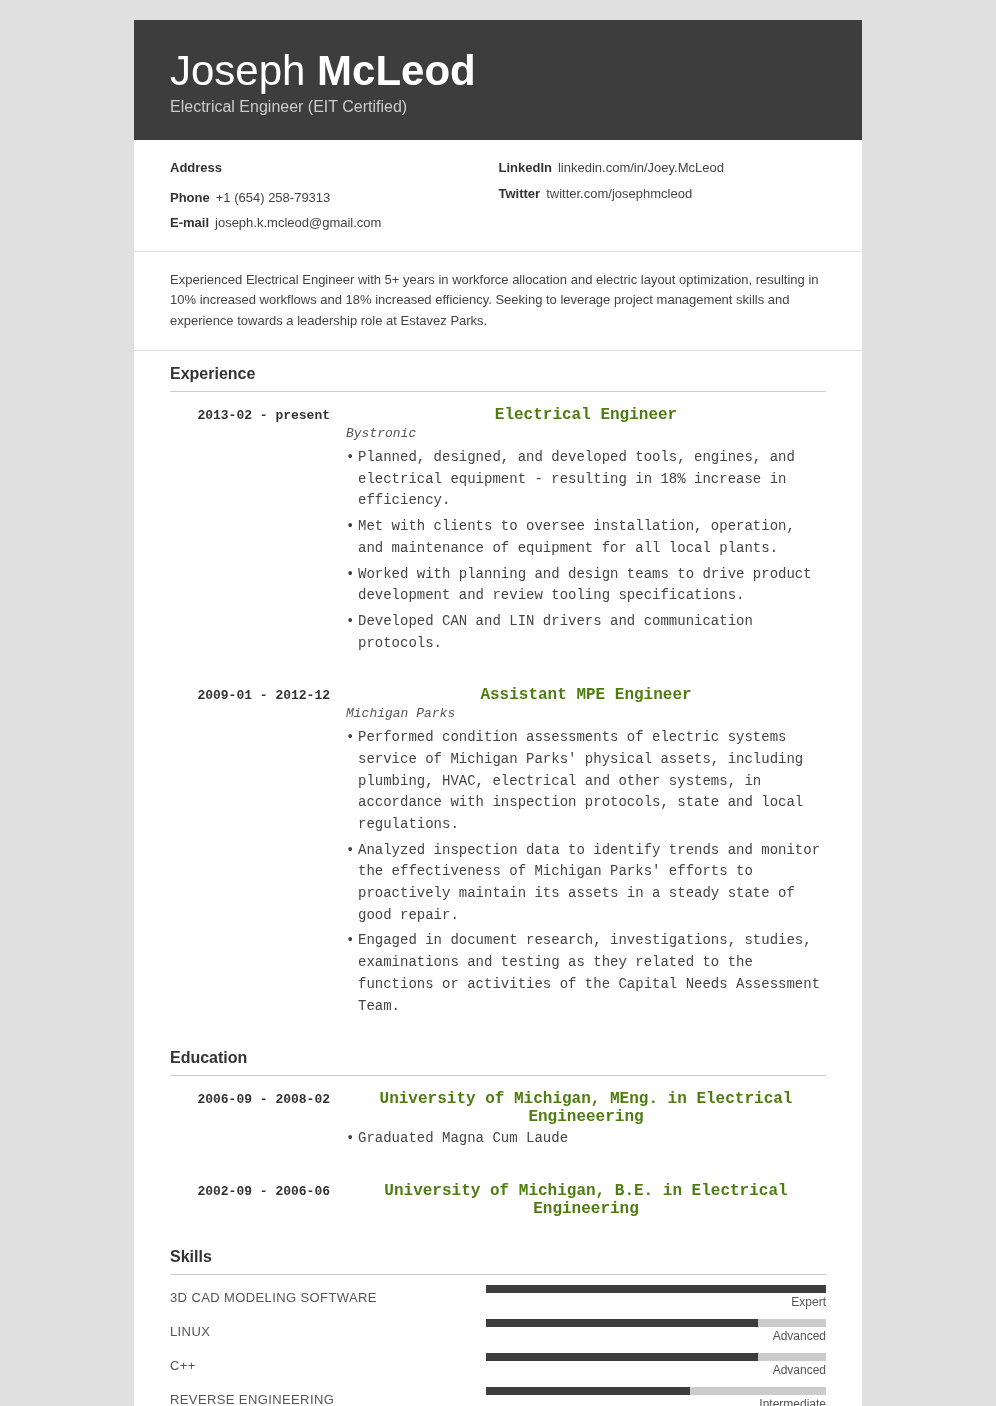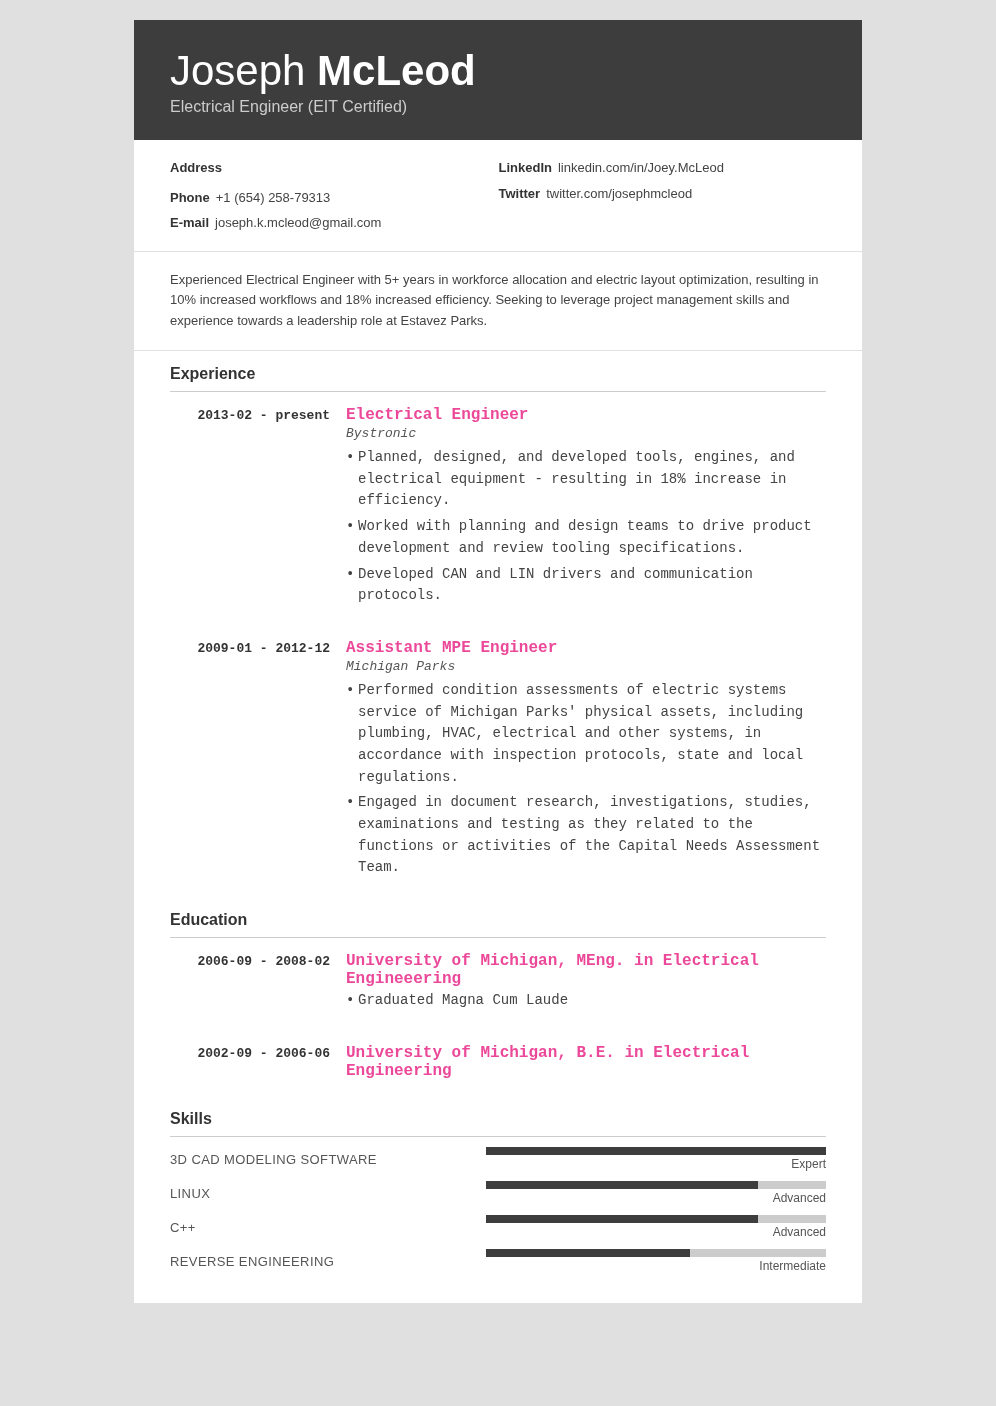--- a/index.html
+++ b/index.html
@@ -96,22 +96,23 @@
       color: #333;
       padding-top: 2px;
       text-align: right;
     }
     .content-col {
       padding-bottom: 10px;
     }
     .job-title, .edu-title {
       font-size: 16px;
       font-weight: 700;
-      color: #ec4899;
+      color: #4d7c0f;
       margin-bottom: 2px;
+      text-align: center;
     }
     .company {
       font-style: italic;
       font-size: 13px;
       color: #555;
       margin-bottom: 6px;
     }
     .bullet-list {
       list-style: none;
       padding: 0;
@@ -214,32 +215,34 @@
   <div class="section">
     <div class="section-title">Experience</div>
     <div id="experience-list">
         <div class="experience-item">
       <div class="date-col">2013-02 - present</div>
       <div class="content-col">
         <div class="job-title">Electrical Engineer</div>
         <div class="company">Bystronic</div>
         <ul class="bullet-list">
               <li>Planned, designed, and developed tools, engines, and electrical equipment - resulting in 18% increase in efficiency.</li>
+              <li>Met with clients to oversee installation, operation, and maintenance of equipment for all local plants.</li>
               <li>Worked with planning and design teams to drive product development and review tooling specifications.</li>
               <li>Developed CAN and LIN drivers and communication protocols.</li>
             </ul>
       </div>
     </div>
         <div class="experience-item">
       <div class="date-col">2009-01 - 2012-12</div>
       <div class="content-col">
         <div class="job-title">Assistant MPE Engineer</div>
         <div class="company">Michigan Parks</div>
         <ul class="bullet-list">
               <li>Performed condition assessments of electric systems service of Michigan Parks' physical assets, including plumbing, HVAC, electrical and other systems, in accordance with inspection protocols, state and local regulations.</li>
+              <li>Analyzed inspection data to identify trends and monitor the effectiveness of Michigan Parks' efforts to proactively maintain its assets in a steady state of good repair.</li>
               <li>Engaged in document research, investigations, studies, examinations and testing as they related to the functions or activities of the Capital Needs Assessment Team.</li>
             </ul>
       </div>
     </div>
       </div>
   </div>
 
   <div class="section">
     <div class="section-title">Education</div>
     <div id="education-list">

